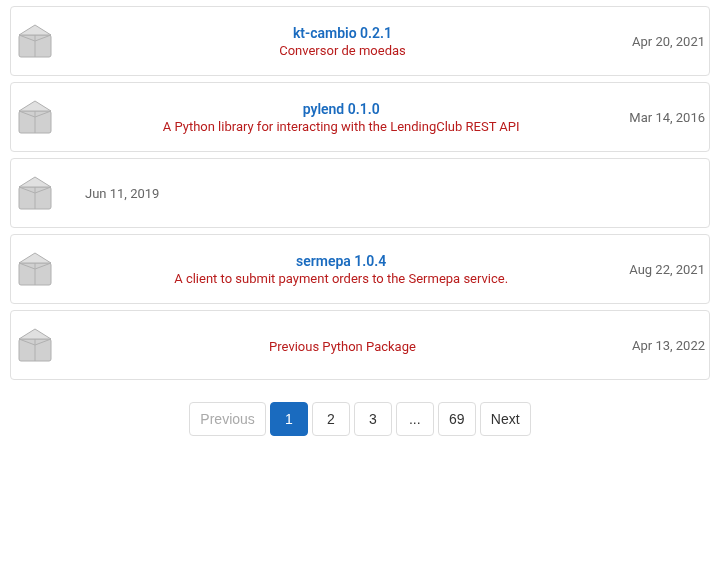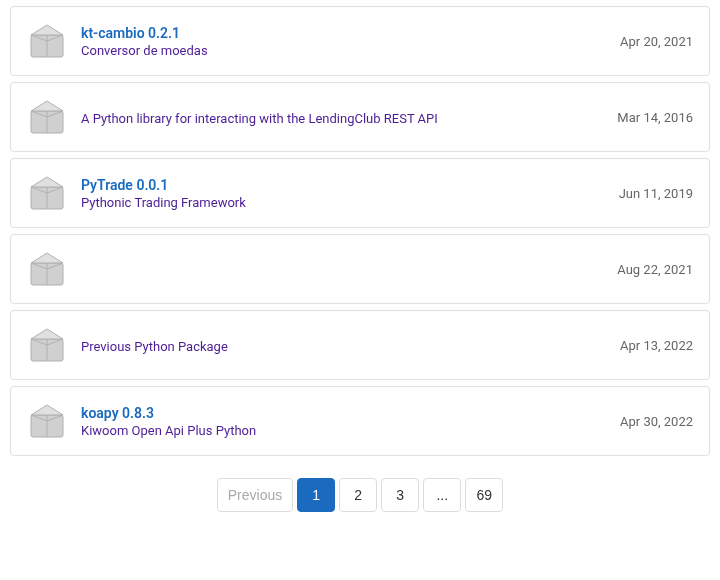--- a/index.html
+++ b/index.html
@@ -11,25 +11,26 @@
       min-height: 580px;
     }
 
     .package-list {
       padding: 0;
     }
 
     .package-item {
       display: flex;
       align-items: center;
-      padding: 14px 16px;
+      padding: 14px 4px;
       border: 1px solid #e0e0e0;
       border-radius: 4px;
       margin: 6px 10px;
       background: #fff;
+      text-align: center;
     }
 
     .package-icon {
       width: 40px;
       height: 40px;
       flex-shrink: 0;
       margin-right: 14px;
     }
 
     .package-icon svg {
@@ -43,21 +44,21 @@
 
     .package-name {
       font-size: 14px;
       font-weight: 600;
       color: #1a6bbf;
       text-decoration: none;
     }
 
     .package-desc {
       font-size: 13px;
-      color: #4c1d95;
+      color: #b91c1c;
       margin-top: 2px;
     }
 
     .package-date {
       font-size: 13px;
       color: #666;
       white-space: nowrap;
       margin-left: 16px;
     }
 
@@ -120,87 +121,71 @@
       <div class="package-icon">
         <svg viewBox="0 0 40 40" fill="none" xmlns="http://www.w3.org/2000/svg">
           <rect x="4" y="14" width="32" height="22" rx="2" fill="#d0d0d0" stroke="#b0b0b0" stroke-width="1"></rect>
           <polygon points="20,4 36,14 4,14" fill="#e0e0e0" stroke="#b0b0b0" stroke-width="1"></polygon>
           <line x1="20" y1="14" x2="20" y2="36" stroke="#b0b0b0" stroke-width="1"></line>
           <line x1="4" y1="14" x2="20" y2="20" stroke="#b0b0b0" stroke-width="1"></line>
           <line x1="36" y1="14" x2="20" y2="20" stroke="#b0b0b0" stroke-width="1"></line>
         </svg>
       </div>
       <div class="package-info">
+        <div class="package-name">pylend 0.1.0</div>
         <div class="package-desc">A Python library for interacting with the LendingClub REST API</div>
       </div>
       <div class="package-date">Mar 14, 2016</div>
     </div>
     <div class="package-item">
       <div class="package-icon">
         <svg viewBox="0 0 40 40" fill="none" xmlns="http://www.w3.org/2000/svg">
           <rect x="4" y="14" width="32" height="22" rx="2" fill="#d0d0d0" stroke="#b0b0b0" stroke-width="1"></rect>
           <polygon points="20,4 36,14 4,14" fill="#e0e0e0" stroke="#b0b0b0" stroke-width="1"></polygon>
           <line x1="20" y1="14" x2="20" y2="36" stroke="#b0b0b0" stroke-width="1"></line>
           <line x1="4" y1="14" x2="20" y2="20" stroke="#b0b0b0" stroke-width="1"></line>
           <line x1="36" y1="14" x2="20" y2="20" stroke="#b0b0b0" stroke-width="1"></line>
         </svg>
       </div>
-      <div class="package-info">
-        <div class="package-name">PyTrade 0.0.1</div>
-        <div class="package-desc">Pythonic Trading Framework</div>
-      </div>
       <div class="package-date">Jun 11, 2019</div>
     </div>
     <div class="package-item">
       <div class="package-icon">
         <svg viewBox="0 0 40 40" fill="none" xmlns="http://www.w3.org/2000/svg">
           <rect x="4" y="14" width="32" height="22" rx="2" fill="#d0d0d0" stroke="#b0b0b0" stroke-width="1"></rect>
           <polygon points="20,4 36,14 4,14" fill="#e0e0e0" stroke="#b0b0b0" stroke-width="1"></polygon>
           <line x1="20" y1="14" x2="20" y2="36" stroke="#b0b0b0" stroke-width="1"></line>
           <line x1="4" y1="14" x2="20" y2="20" stroke="#b0b0b0" stroke-width="1"></line>
           <line x1="36" y1="14" x2="20" y2="20" stroke="#b0b0b0" stroke-width="1"></line>
         </svg>
       </div>
       <div class="package-info">
+        <div class="package-name">sermepa 1.0.4</div>
+        <div class="package-desc">A client to submit payment orders to the Sermepa service.</div>
       </div>
       <div class="package-date">Aug 22, 2021</div>
     </div>
     <div class="package-item">
       <div class="package-icon">
         <svg viewBox="0 0 40 40" fill="none" xmlns="http://www.w3.org/2000/svg">
           <rect x="4" y="14" width="32" height="22" rx="2" fill="#d0d0d0" stroke="#b0b0b0" stroke-width="1"></rect>
           <polygon points="20,4 36,14 4,14" fill="#e0e0e0" stroke="#b0b0b0" stroke-width="1"></polygon>
           <line x1="20" y1="14" x2="20" y2="36" stroke="#b0b0b0" stroke-width="1"></line>
           <line x1="4" y1="14" x2="20" y2="20" stroke="#b0b0b0" stroke-width="1"></line>
           <line x1="36" y1="14" x2="20" y2="20" stroke="#b0b0b0" stroke-width="1"></line>
         </svg>
       </div>
       <div class="package-info">
         <div class="package-desc">Previous Python Package</div>
       </div>
       <div class="package-date">Apr 13, 2022</div>
     </div>
-    <div class="package-item">
-      <div class="package-icon">
-        <svg viewBox="0 0 40 40" fill="none" xmlns="http://www.w3.org/2000/svg">
-          <rect x="4" y="14" width="32" height="22" rx="2" fill="#d0d0d0" stroke="#b0b0b0" stroke-width="1"></rect>
-          <polygon points="20,4 36,14 4,14" fill="#e0e0e0" stroke="#b0b0b0" stroke-width="1"></polygon>
-          <line x1="20" y1="14" x2="20" y2="36" stroke="#b0b0b0" stroke-width="1"></line>
-          <line x1="4" y1="14" x2="20" y2="20" stroke="#b0b0b0" stroke-width="1"></line>
-          <line x1="36" y1="14" x2="20" y2="20" stroke="#b0b0b0" stroke-width="1"></line>
-        </svg>
-      </div>
-      <div class="package-info">
-        <div class="package-name">koapy 0.8.3</div>
-        <div class="package-desc">Kiwoom Open Api Plus Python</div>
-      </div>
-      <div class="package-date">Apr 30, 2022</div>
-    </div>
   </div>
 
 <div class="pagination">
   <button class="page-btn disabled">Previous</button>
   <button class="page-btn active">1</button>
   <button class="page-btn">2</button>
   <button class="page-btn">3</button>
   <button class="page-btn">...</button>
   <button class="page-btn">69</button>
+  <button class="page-btn">Next</button>
 </div>
 
 </body></html>

